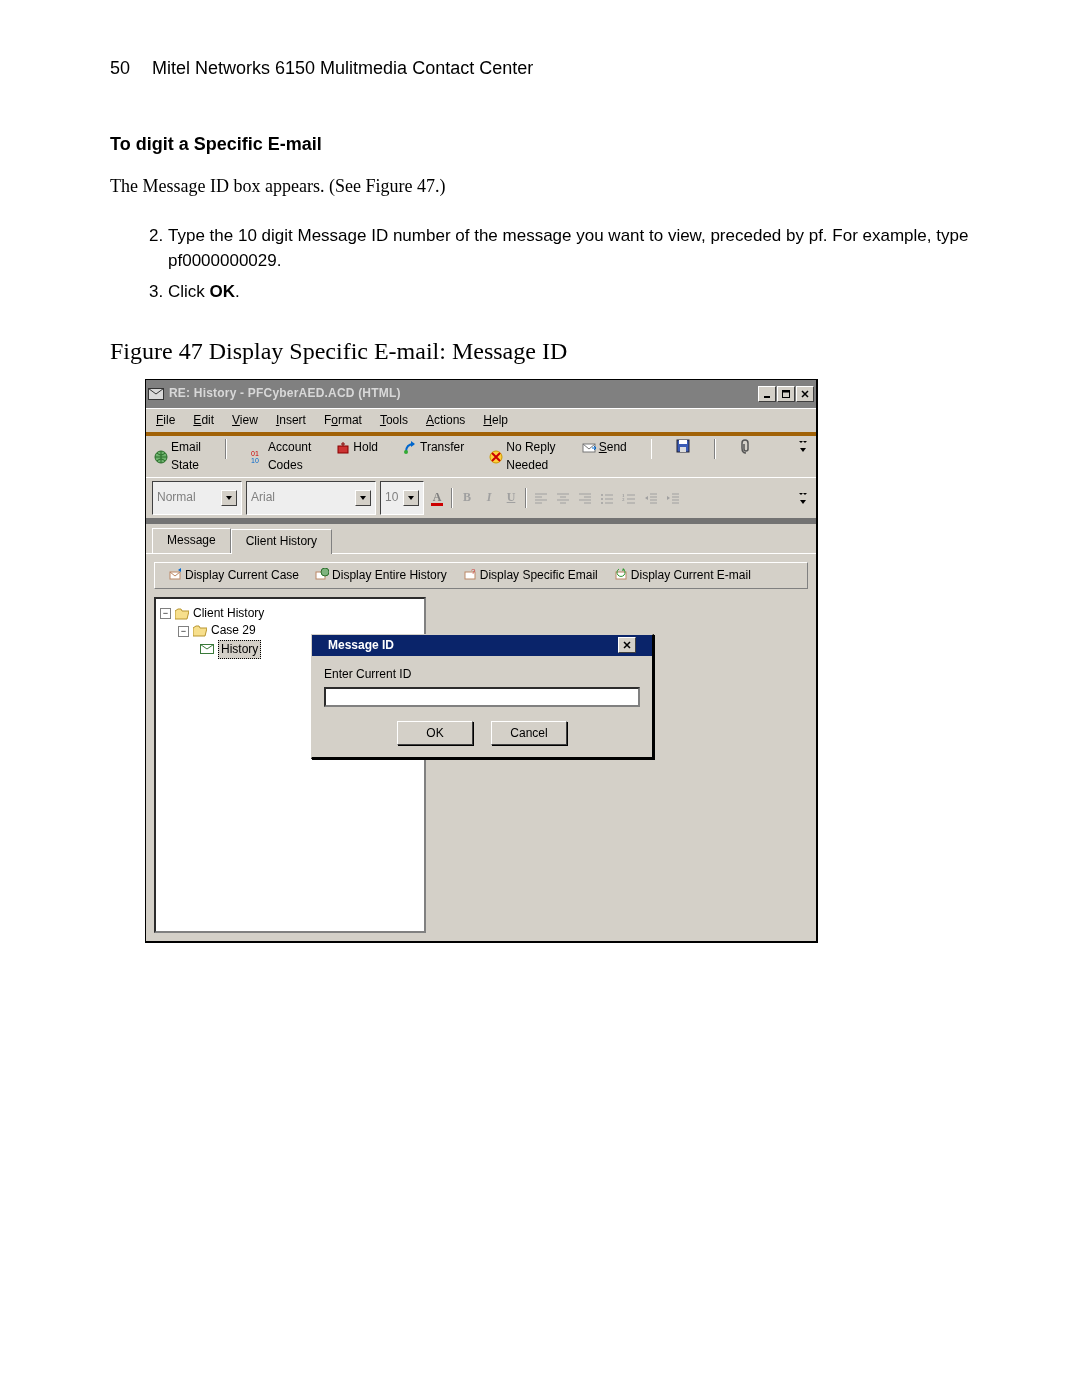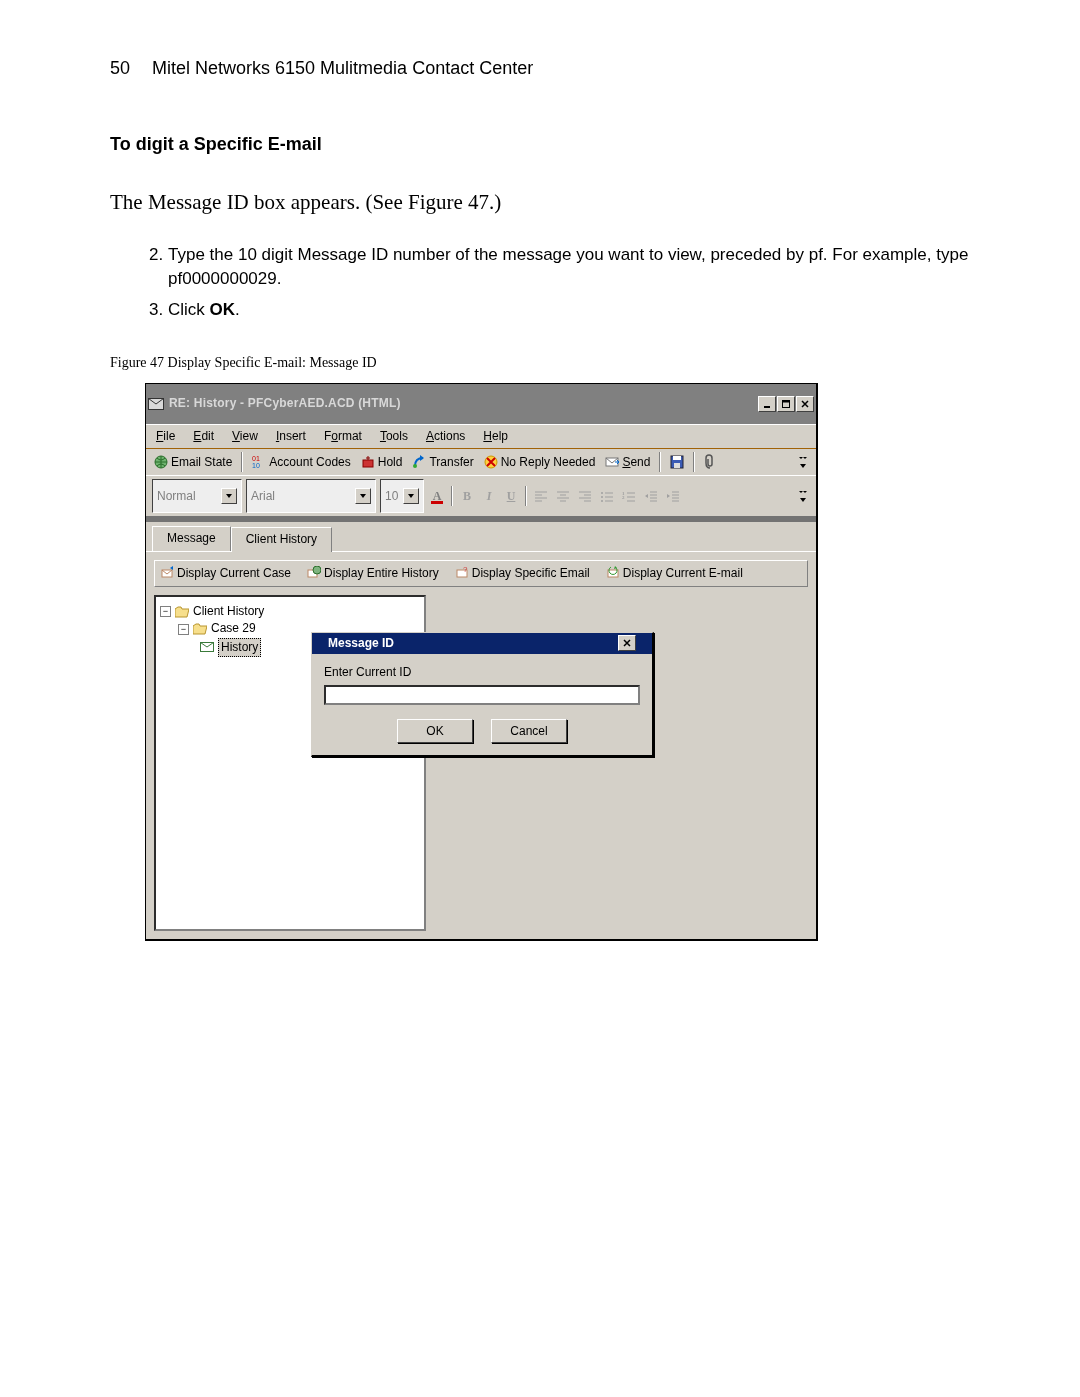--- a/index.html
+++ b/index.html
@@ -28,26 +28,26 @@
     margin-bottom: 12px;
     font-size: 18px;
   }
   ol.steps {
     margin: 0 0 0 58px;
     padding: 0;
   }
   ol.steps li { margin-bottom: 6px; }
   .body-serif {
     font-family: "Times New Roman", Times, serif;
-    font-size: 21px;
-    margin: 30px 0 25px 0;
+    font-size: 18px;
+    margin: 16px 0 25px 0;
   }
   .figcaption {
     font-family: "Times New Roman", Times, serif;
-    font-size: 14px;
+    font-size: 24px;
     margin: 30px 0 10px 0;
   }
 
   
   .app-window {
     width: 670px;
     margin-left: 35px;
     font-family: Tahoma, "MS Sans Serif", sans-serif;
     font-size: 12px;
     color: #000;
@@ -55,21 +55,21 @@
     border-right: 2px solid #000;
     border-bottom: 2px solid #000;
     background: #d4d0c8;
   }
   .titlebar {
     height: 20px;
     background: #808080;
     color: #d8d8d8;
     display: flex;
     align-items: center;
-    padding: 10px 2px;
+    padding: 4px 2px;
     font-weight: bold;
   }
   .titlebar .title-text {
     flex: 1;
     font-size: 12px;
     letter-spacing: 0.2px;
     white-space: nowrap;
   }
   .titlebar .title-icon {
     width: 16px; height: 14px; margin-right: 5px;
@@ -89,23 +89,23 @@
   .menubar {
     background: #d4d0c8;
     padding: 2px 6px;
     display: flex; gap: 10px;
     border-top: 1px solid #fff;
   }
   .menu-item { padding: 1px 4px; }
 
   .toolbar {
     background: #d4d0c8;
-    border-top: 1px solid #a16207;
+    border-top: 4px solid #a16207;
     padding: 3px 6px;
-    display: flex; align-items: center; gap: 6px;
+    display: flex; align-items: flex-start; gap: 21px;
   }
   .tb-sep { width: 1px; height: 20px; background: #808080; border-right:1px solid #fff; margin: 0 1px; }
   .tb-btn { display: inline-flex; align-items: center; gap: 3px; padding: 0 2px; }
   .tb-spacer { flex: 1; }
   .caret-down { display:inline-flex; align-items:center; justify-content:center; }
   .caret-down svg { width: 8px; height: 8px; }
 
   .format-bar {
     background: #d4d0c8;
     border-top: 1px solid #fff;
@@ -154,21 +154,21 @@
 
   .content-wrap {
     background: #d4d0c8;
     padding: 8px;
     border-top: 1px solid #fff;
   }
   .history-bar {
     background: #d4d0c8;
     border: 1px solid #808080;
     border-top-color: #fff; border-left-color:#fff;
-    padding: 4px 3px;
+    padding: 4px 11px;
     display: flex; gap: 12px; align-items: center;
     font-size: 12px;
   }
   .tree-pane {
     margin-top: 8px;
     width: 260px;
     height: 320px;
     background: #fff;
     border: 2px inset #808080;
     padding: 6px 4px;

